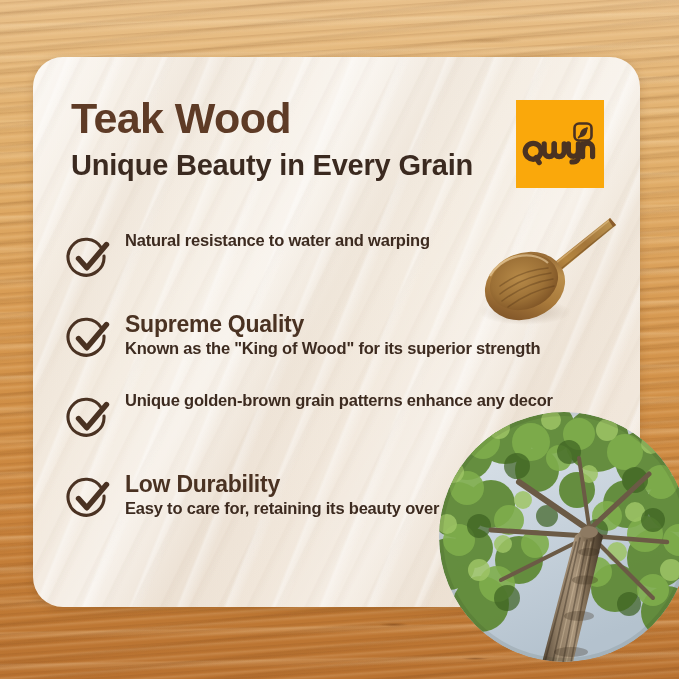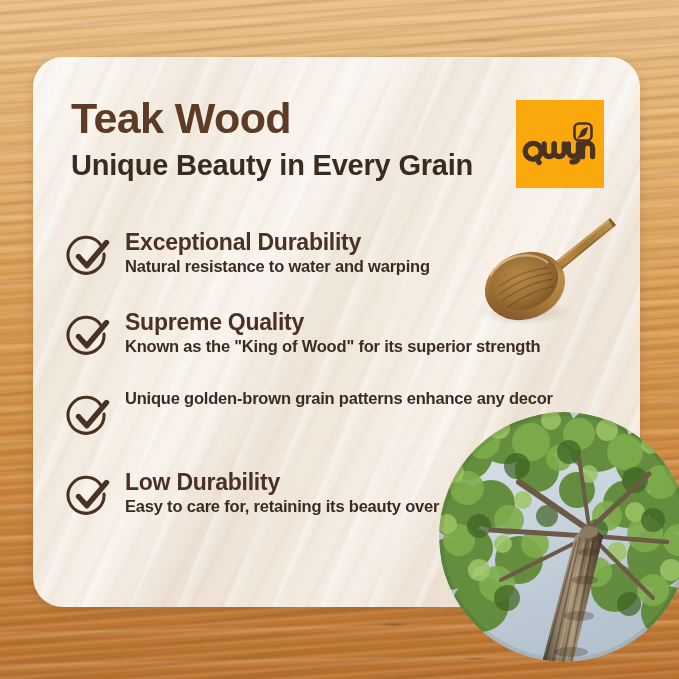--- a/index.html
+++ b/index.html
@@ -270,21 +270,20 @@
 
     <div id="features">
 
       <div class="feature">
         <span class="check-icon">
           <svg width="48" height="48" viewBox="0 0 48 48" aria-hidden="true">
             <path d="M36.5 14.0 A18 18 0 1 0 39.0 22.0" fill="none" stroke="#4a3222" stroke-width="3.1" stroke-linecap="round"></path>
             <path d="M13.5 24.5 L21.8 33.8 L41.5 10.5" fill="none" stroke="#4a3222" stroke-width="5.4" stroke-linecap="round" stroke-linejoin="round"></path>
           </svg>
         </span>
-        <p class="feature-title">Exceptional Durability</p>
         <p class="feature-desc">Natural resistance to water and warping</p>
       </div>
 
       <div class="feature">
         <span class="check-icon">
           <svg width="48" height="48" viewBox="0 0 48 48" aria-hidden="true">
             <path d="M36.5 14.0 A18 18 0 1 0 39.0 22.0" fill="none" stroke="#4a3222" stroke-width="3.1" stroke-linecap="round"></path>
             <path d="M13.5 24.5 L21.8 33.8 L41.5 10.5" fill="none" stroke="#4a3222" stroke-width="5.4" stroke-linecap="round" stroke-linejoin="round"></path>
           </svg>
         </span>

